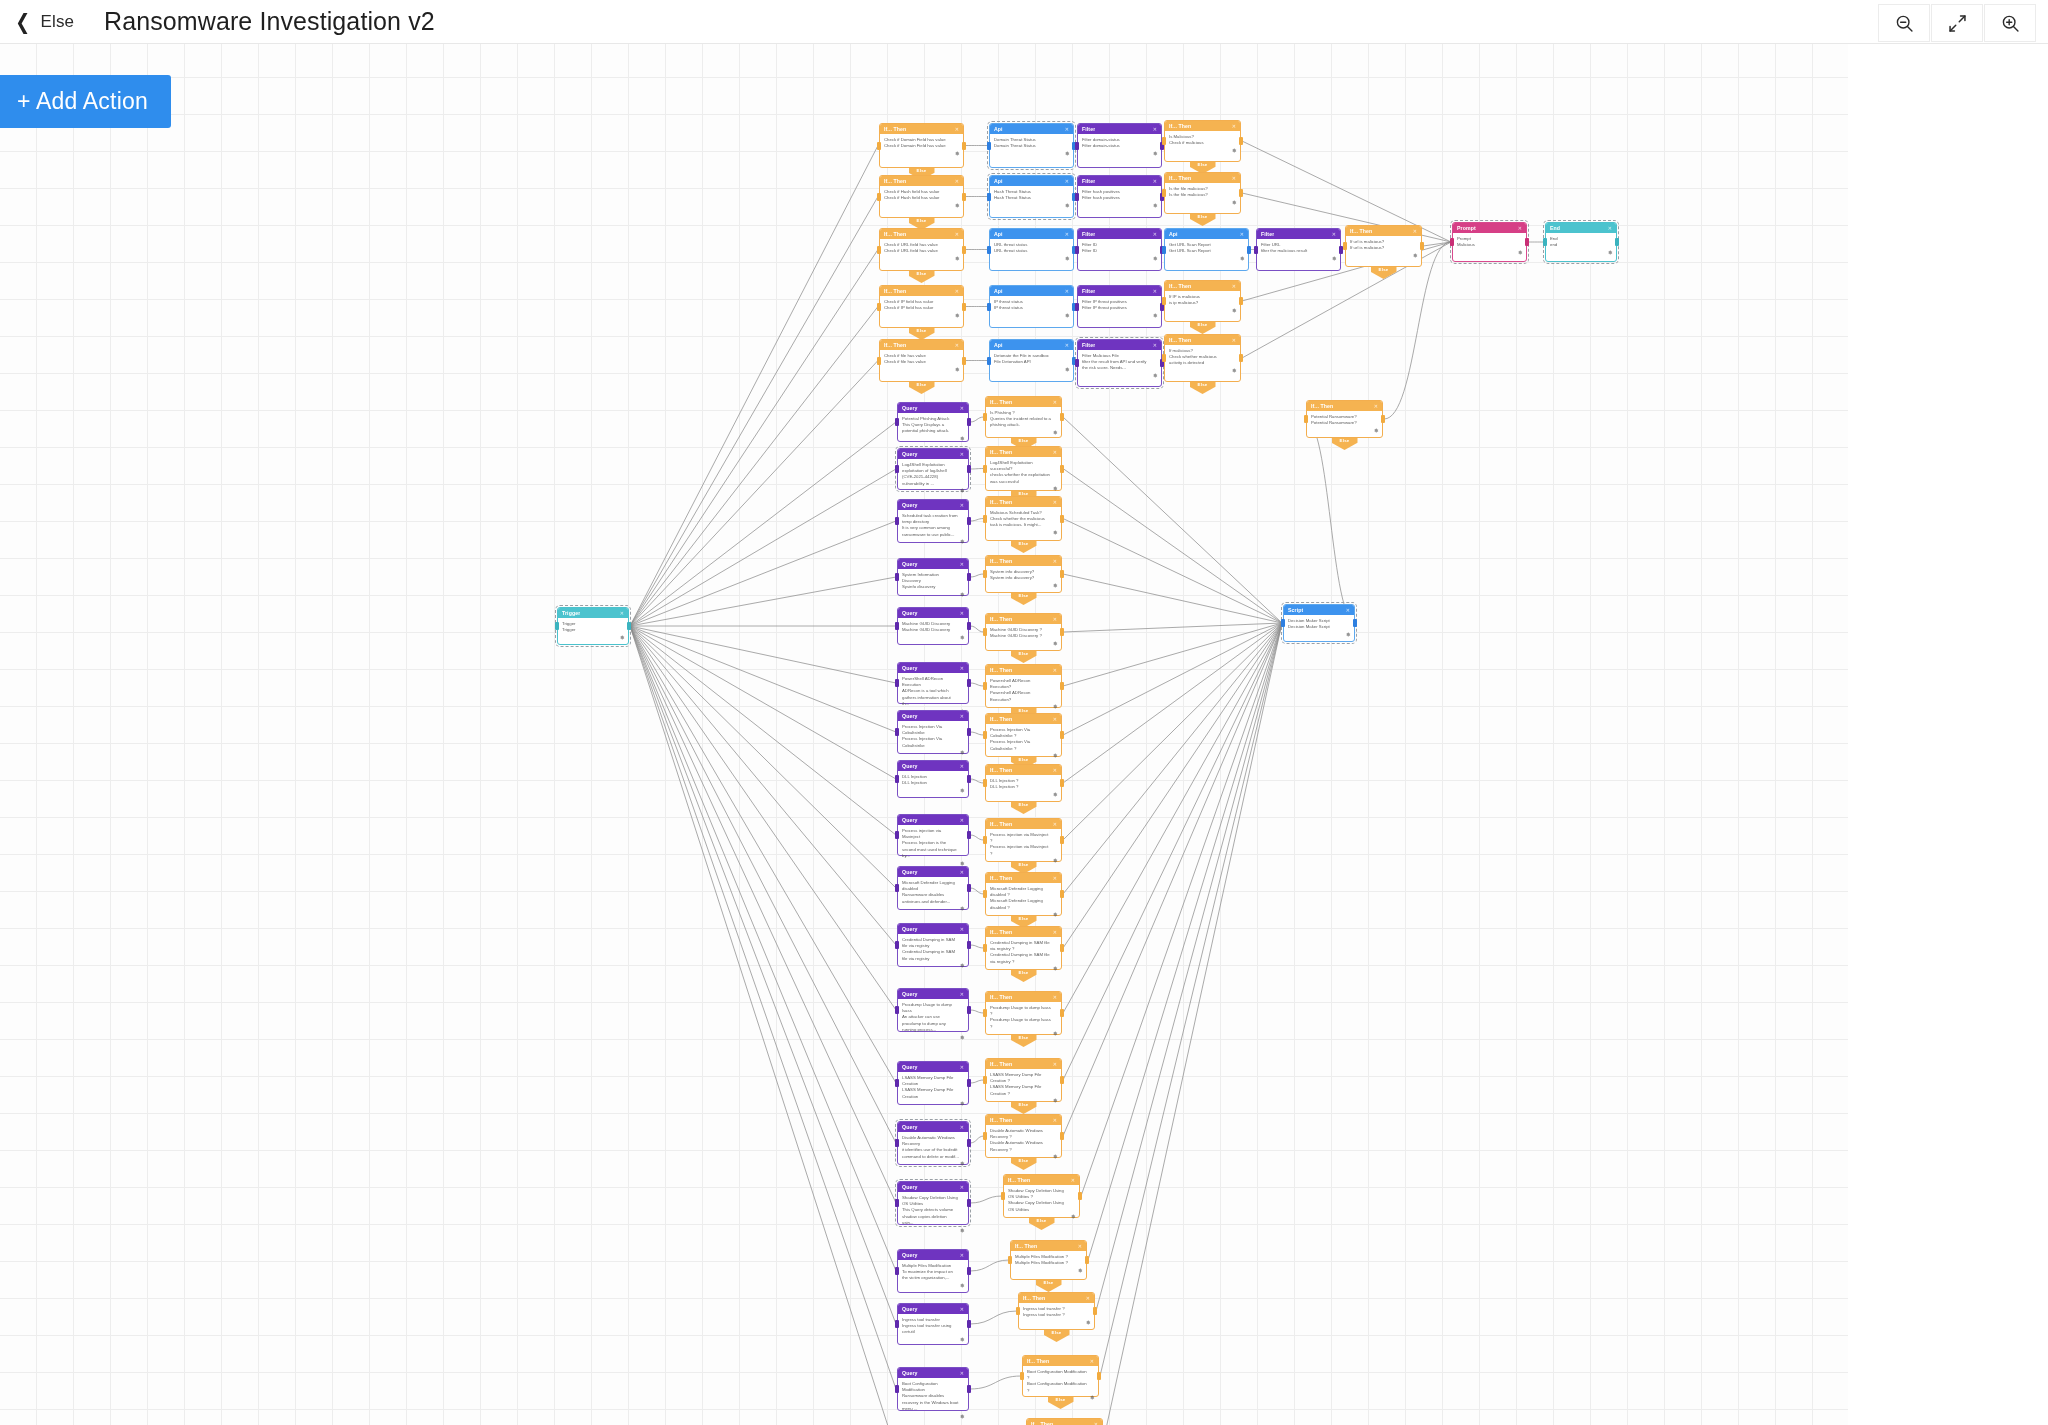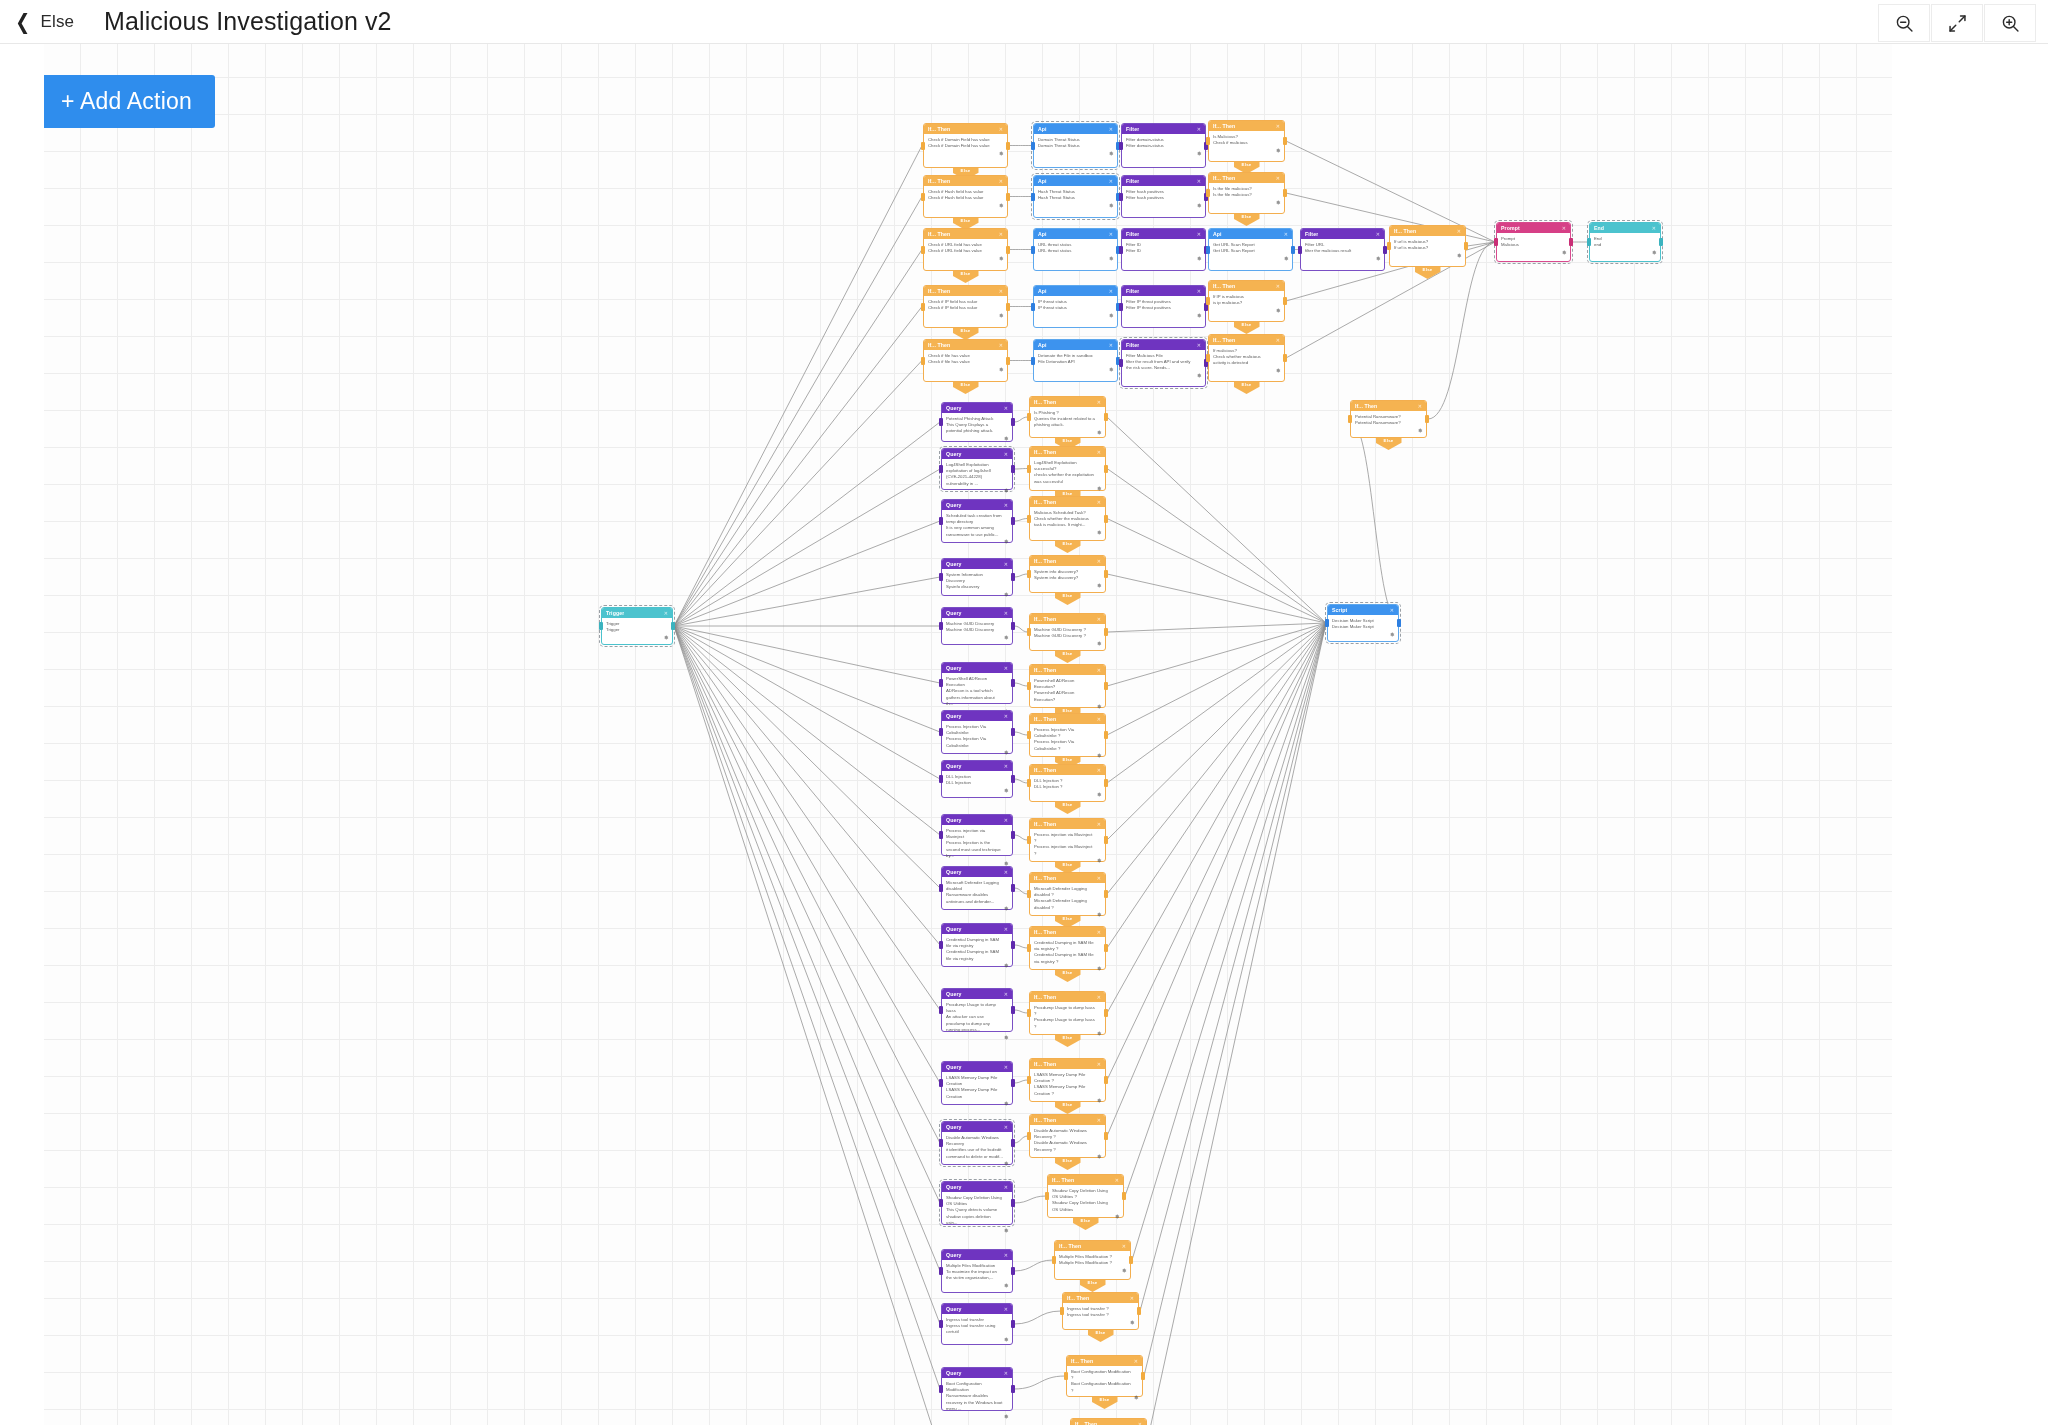--- a/index.html
+++ b/index.html
@@ -51,21 +51,20 @@
   #canvas {
     position: absolute; top: 44px; left: 0;
     width: 1848px; height: 1381px;
     background-color: #fdfdfd;
     background-image:
       linear-gradient(to right, #ededed 1px, transparent 1px),
       linear-gradient(to bottom, #ededed 1px, transparent 1px);
     background-size: 37px 37px;
     background-position: -1px -4px;
     overflow: hidden;
-    margin-left: 44px;
   }
   #edges { position: absolute; inset: 0; width: 2048px; height: 1381px; }
 
   
   #add-action {
     position: absolute; left: 0; top: 31px;
     width: 171px; height: 53px;
     background: #2f8ded; color: #fff;
     display: flex; align-items: center;
     padding-left: 17px;
@@ -163,21 +162,21 @@
   }
 </style>
 </head>
 <body>
 
 <div id="header">
   <div id="back-btn">
     <span class="chev">❮</span>
     <span id="back-label">Else</span>
   </div>
-  <div id="page-title">Malicious Investigation v2</div>
+  <div id="page-title">Ransomware Investigation v2</div>
 
   <div id="header-tools">
     <div class="tool-btn">
       <svg width="21" height="21" viewBox="0 0 24 24" fill="none" stroke="#2b2b2b" stroke-width="1.6" stroke-linecap="round">
         <circle cx="10.5" cy="10.5" r="6.6"></circle>
           <line x1="15.4" y1="15.4" x2="20.5" y2="20.5"></line>
           <line x1="7.6" y1="10.5" x2="13.4" y2="10.5"></line>
       </svg>
     </div>
     <div class="tool-btn">

